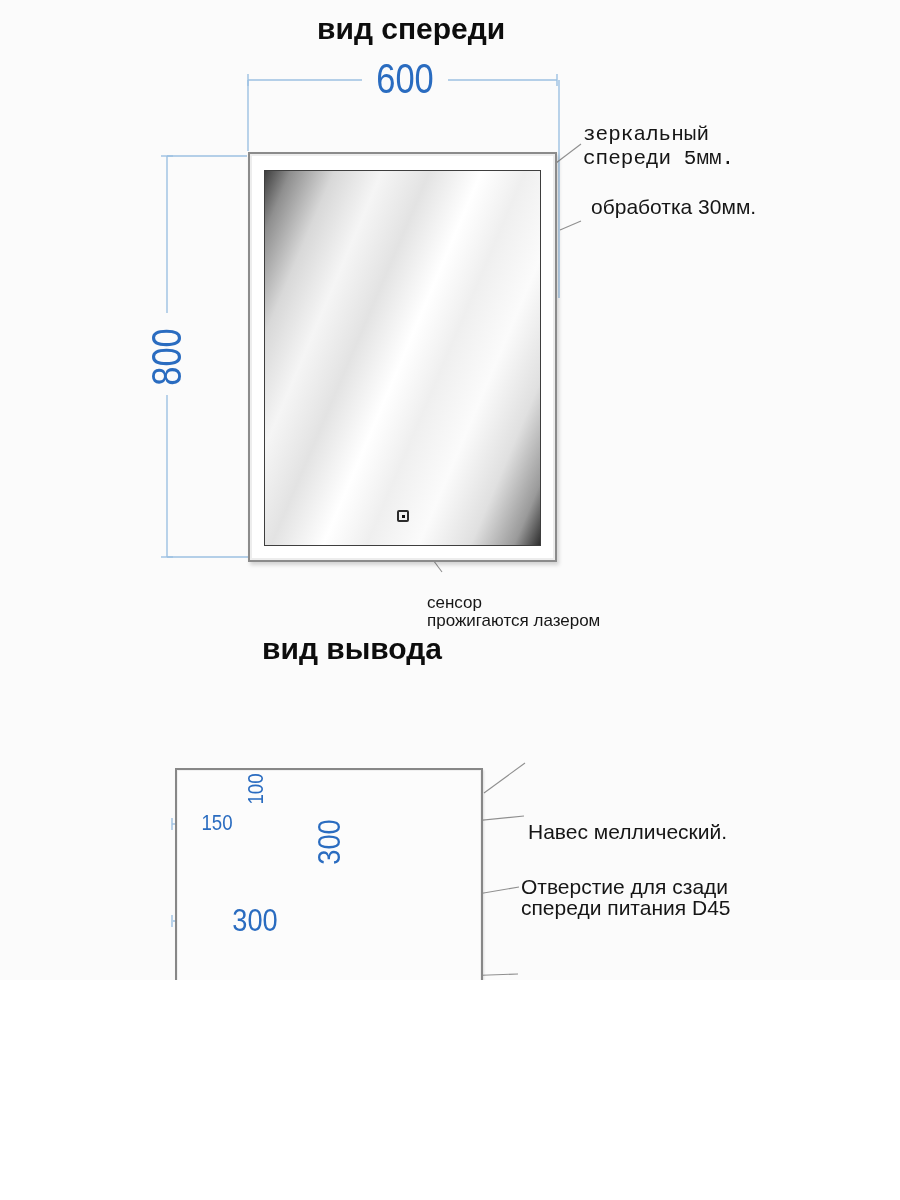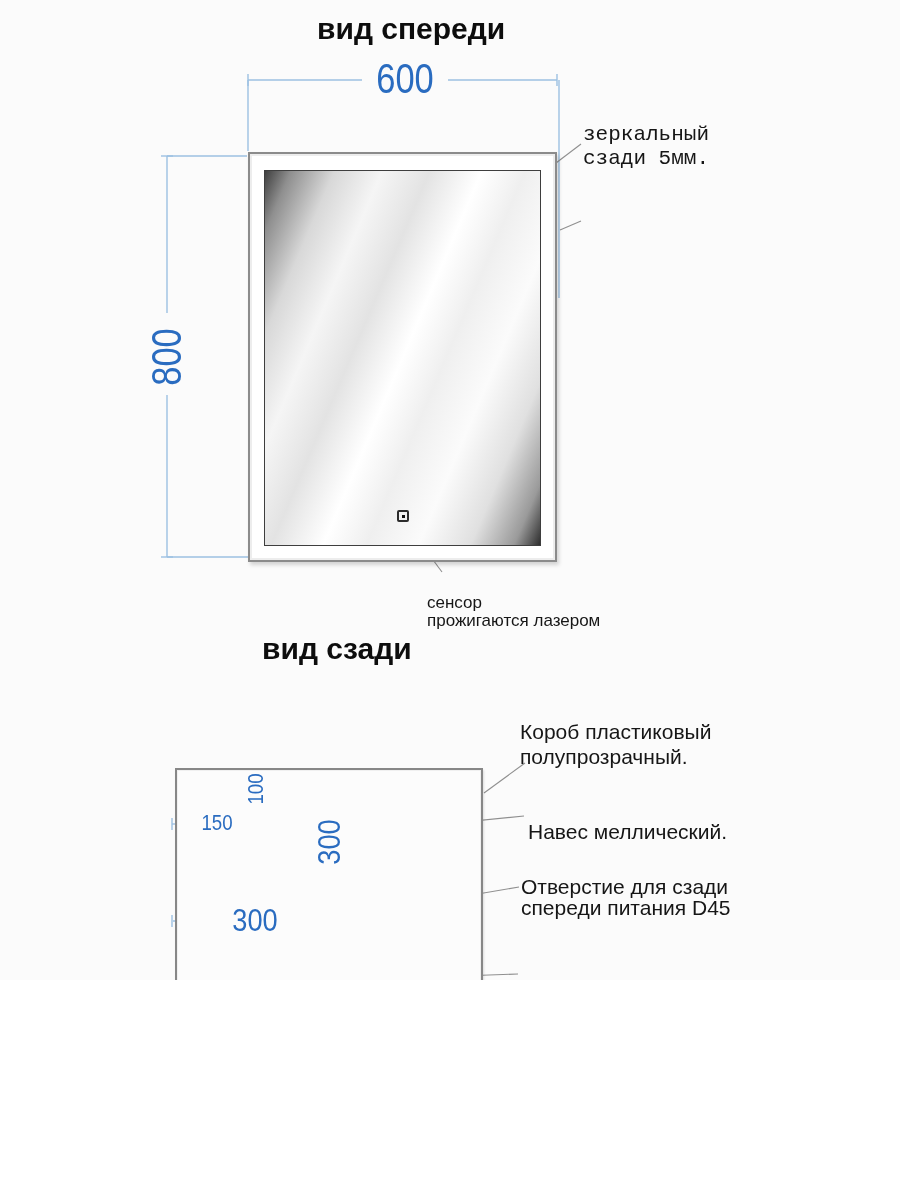--- a/index.html
+++ b/index.html
@@ -159,47 +159,44 @@
 
   <div class="abs mirror-frame">
     <div class="mirror-glass"></div>
   </div>
   <div class="abs sensor">
       <i></i>
     </div>
 
   <div class="abs lbl" style="left:583px;top:123px;font-family:Liberation Mono, monospace;">
     <span>зеркальный</span>
-    <span>сзади 5мм.</span>
+    <span>спереди 5мм.</span>
   </div>
 
   <div class="abs lbl lh25" style="left:583px;top:194px;">
+    <span class="ind">обработка 30мм.</span>
   </div>
 
   <div class="abs lbl sensor-lbl" style="left:427px;top:570px;">
     <span>сенсор</span>
     <span>прожигаются лазером</span>
   </div>
 
-  <div class="abs title" style="left:262px;top:632px;">вид сзади</div>
+  <div class="abs title" style="left:262px;top:632px;">вид вывода</div>
 
   <div class="abs back-rect"></div>
 
   <div class="abs dim dim-small" style="left:226px;top:778px;width:60px;transform:rotate(-90deg) scaleX(.85);">100</div>
 
   <div class="abs dim dim-small" style="left:187px;top:812px;width:60px;transform:scaleX(.85);">150</div>
 
   <div class="abs dim dim-mid" style="left:289px;top:826px;width:80px;transform:rotate(-90deg) scaleX(.85);">300</div>
 
   <div class="abs dim dim-mid" style="left:215px;top:904px;width:80px;transform:scaleX(.85);">300</div>
 
-  <div class="abs lbl lh25" style="left:520px;top:719px;">
-    <span>Короб пластиковый</span>
-    <span>полупрозрачный.</span>
-  </div>
 
   <div class="abs lbl" style="left:528px;top:820px;">Навес меллический.</div>
 
   <div class="abs lbl lh21" style="left:521px;top:876px;">
     <span>Отверстие для сзади</span>
     <span>спереди питания D45</span>
   </div>
 
 
   <svg class="abs logo" style="left:22px;top:1076px;" width="230" height="122" viewBox="0 0 230 122">

